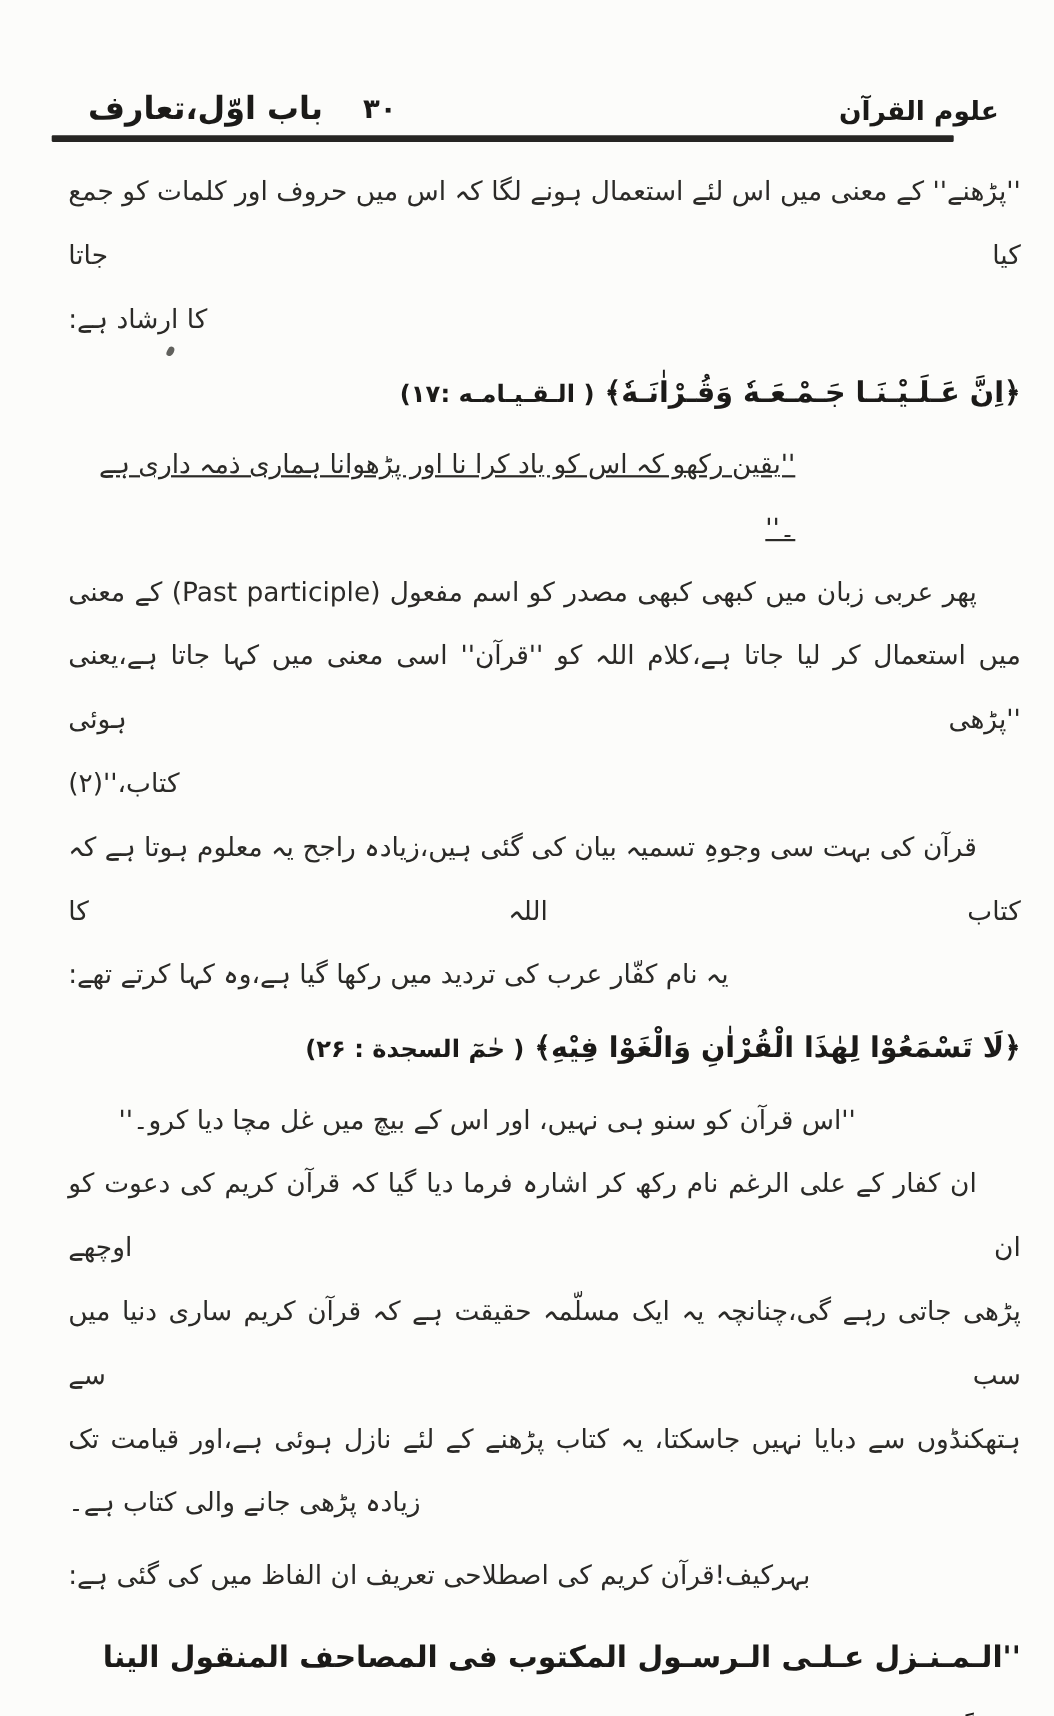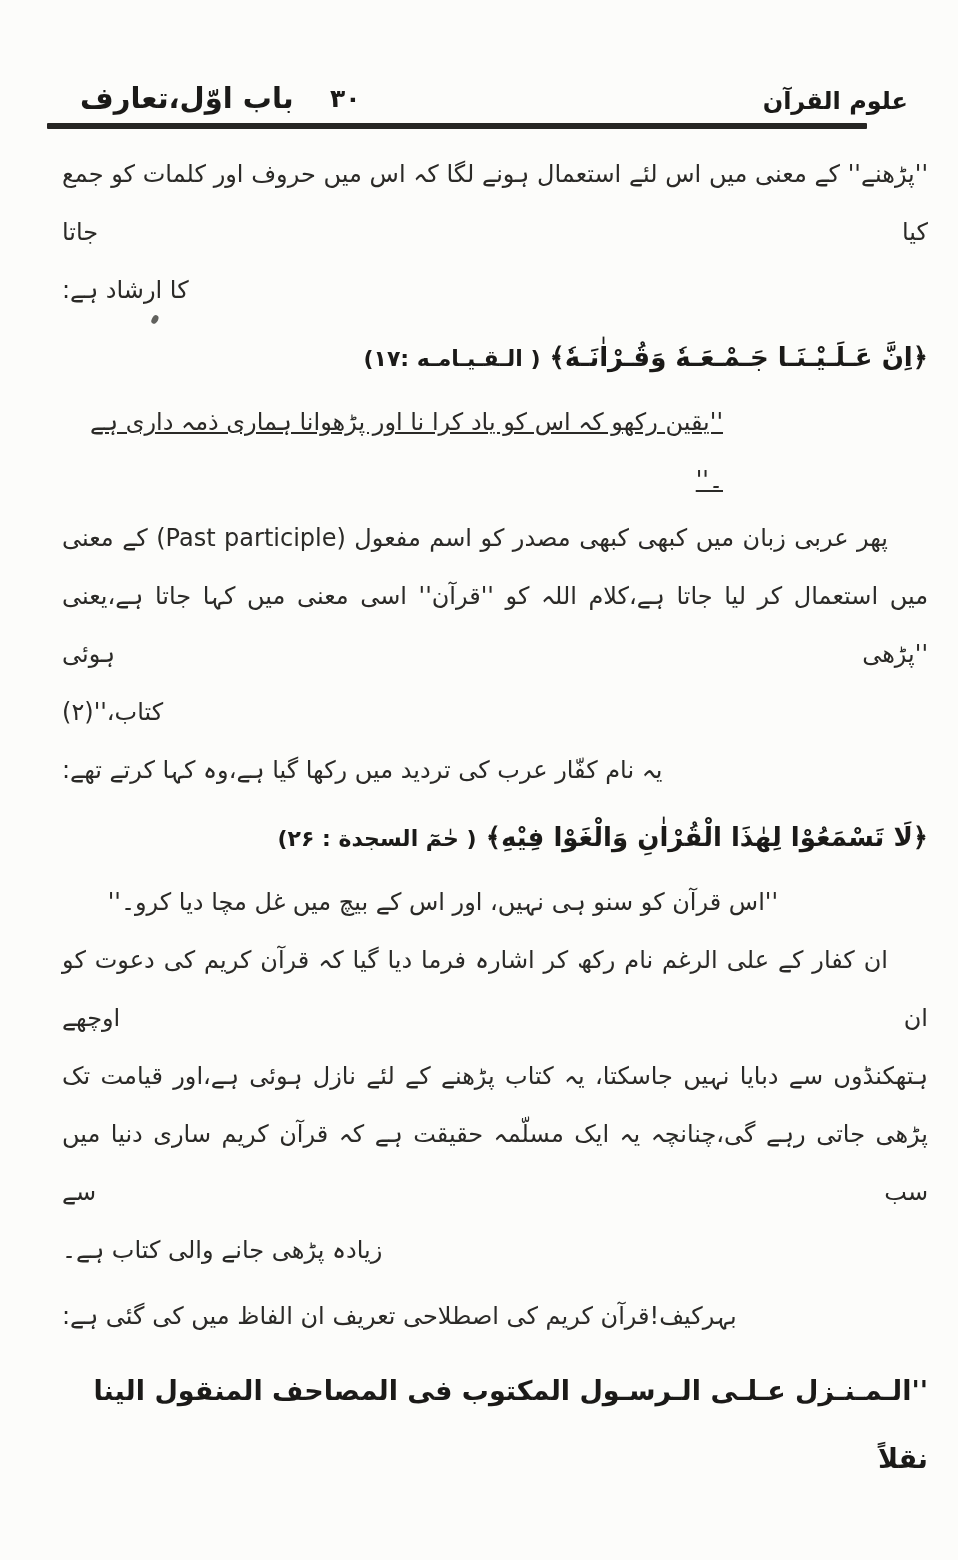--- a/index.html
+++ b/index.html
@@ -81,31 +81,32 @@
     <div class="verse">
       <span>﴿اِنَّ عَـلَـيْـنَـا جَـمْـعَـهٗ وَقُـرْاٰنَـهٗ﴾</span>
       <span class="vref">( الـقـيـامـه :۱۷)</span>
     </div>
     <p class="bl trans trans-1">''یقین رکھو کہ اس کو یاد کرا نا اور پڑھوانا ہماری ذمہ داری ہے ۔''</p>
 
     <p class="bl just indent">پھر عربی زبان میں کبھی کبھی مصدر کو اسم مفعول (Past participle) کے معنی</p>
     <p class="bl just">میں استعمال کر لیا جاتا ہے،کلام اللہ کو ''قرآن'' اسی معنی میں کہا جاتا ہے،یعنی ''پڑھی ہوئی</p>
     <p class="bl start">کتاب،''(۲)</p>
 
+    <p class="bl just indent">قرآن کی بہت سی وجوہِ تسمیہ بیان کی گئی ہیں،زیادہ راجح یہ معلوم ہوتا ہے کہ کتاب اللہ کا</p>
     <p class="bl start">یہ نام کفّار عرب کی تردید میں رکھا گیا ہے،وہ کہا کرتے تھے:</p>
 
     <div class="verse">
       <span>﴿لَا تَسْمَعُوْا لِهٰذَا الْقُرْاٰنِ وَالْغَوْا فِيْهِ﴾</span>
       <span class="vref">( حٰمٓ السجدة : ۲۶)</span>
     </div>
     <p class="bl trans trans-2">''اس قرآن کو سنو ہی نہیں، اور اس کے بیچ میں غل مچا دیا کرو۔''</p>
 
     <p class="bl just indent">ان کفار کے علی الرغم نام رکھ کر اشارہ فرما دیا گیا کہ قرآن کریم کی دعوت کو ان اوچھے</p>
+    <p class="bl just">پڑھی جاتی رہے گی،چنانچہ یہ ایک مسلّمہ حقیقت ہے کہ قرآن کریم ساری دنیا میں سب سے</p>
     <p class="bl just">ہتھکنڈوں سے دبایا نہیں جاسکتا، یہ کتاب پڑھنے کے لئے نازل ہوئی ہے،اور قیامت تک</p>
-    <p class="bl just">پڑھی جاتی رہے گی،چنانچہ یہ ایک مسلّمہ حقیقت ہے کہ قرآن کریم ساری دنیا میں سب سے</p>
     <p class="bl start p4last">زیادہ پڑھی جانے والی کتاب ہے۔</p>
 
     <p class="bl start indent p5">بہرکیف!قرآن کریم کی اصطلاحی تعریف ان الفاظ میں کی گئی ہے:</p>
 
     <p class="bl defn defn-l1">''الـمـنـزل عـلـی الـرسـول المکتوب فی المصاحف المنقول الینا نقلاً</p>
 
   </div>
 
 </div>
 

